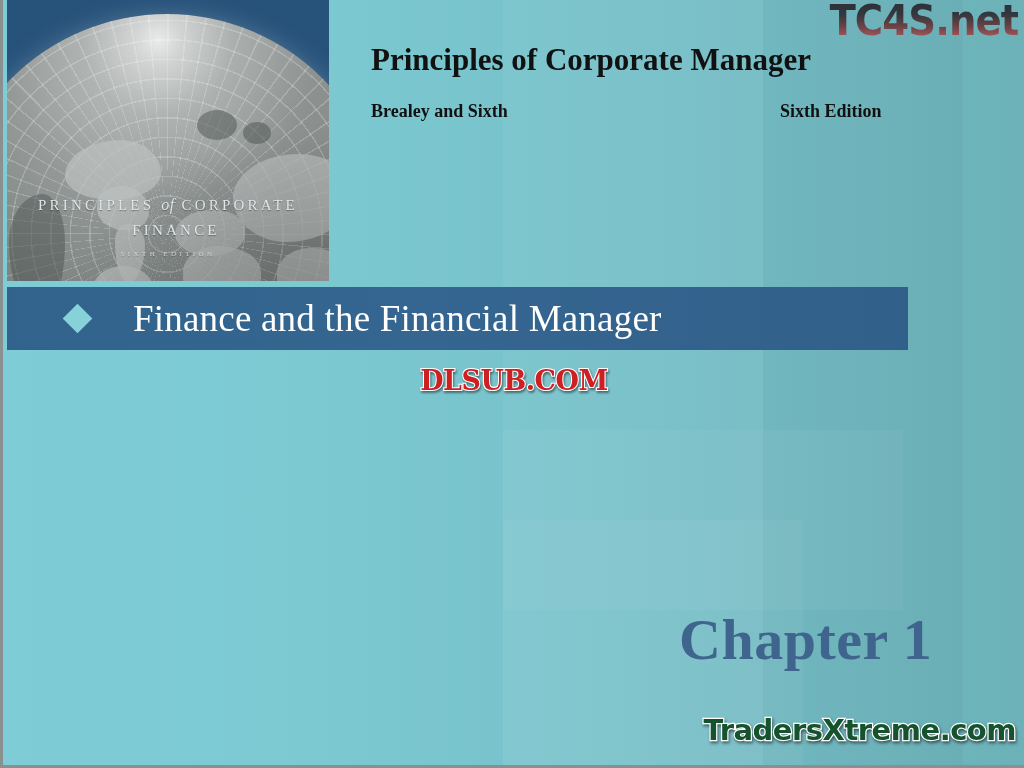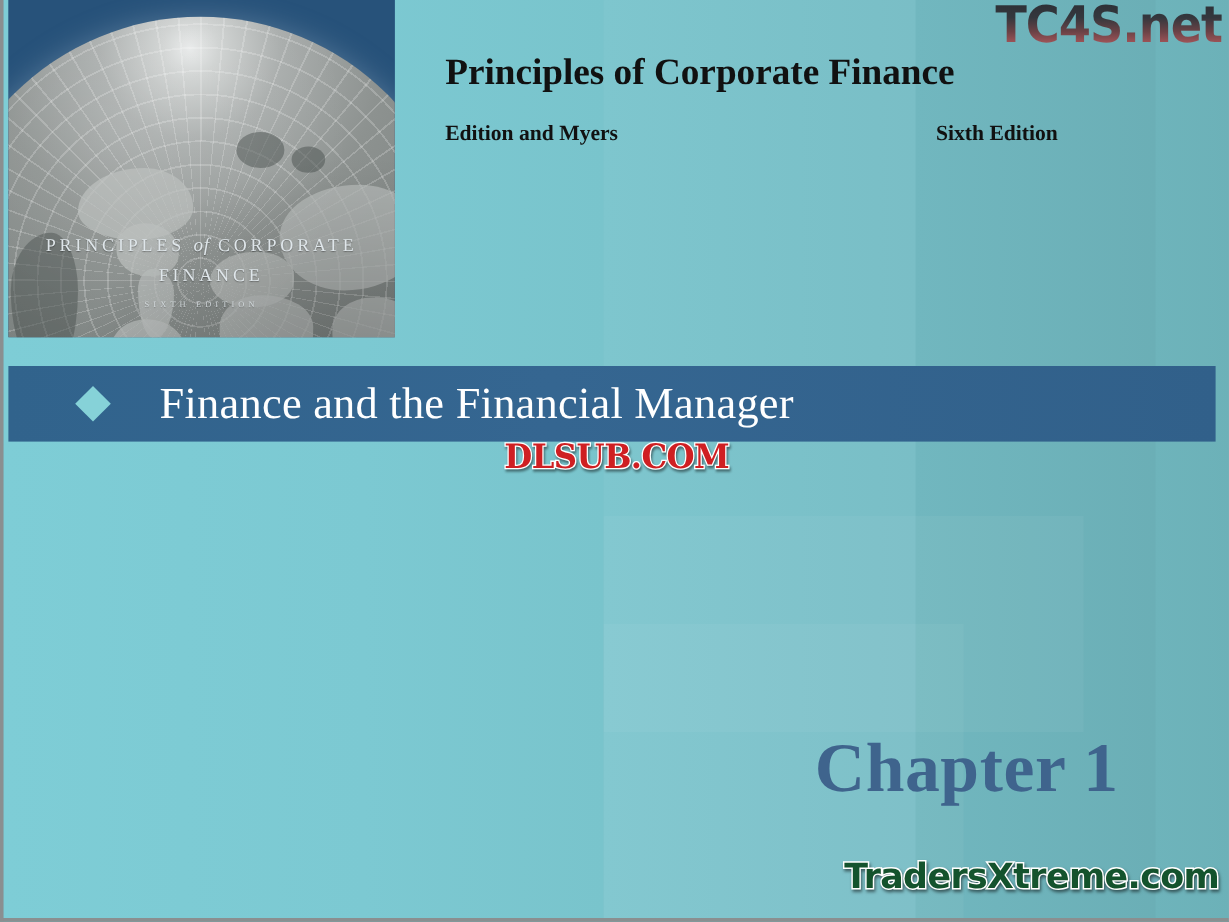--- a/index.html
+++ b/index.html
@@ -167,26 +167,25 @@
     font-weight: bold;
     color: #111111;
     white-space: nowrap;
   }
 
   
   #banner {
     position: absolute;
     left: 4px;
     top: 287px;
-    width: 1006px;
+    width: 901px;
     height: 63px;
     background: linear-gradient(to right, #31638c 0%, #356691 45%, #31608a 100%);
     display: flex;
     align-items: center;
-    margin-top: 18px;
   }
   #banner .bullet {
     width: 21px;
     height: 21px;
     background: #86d2d8;
     transform: rotate(45deg);
     margin-left: 60px;
     flex: 0 0 auto;
   }
   #banner .banner-text {
@@ -298,22 +297,22 @@
       <div class="shade"></div>
     </div>
 
     <div class="cover-text">
       <div class="ct-line1"><span>PRINCIPLES </span><em>of</em><span> CORPORATE</span></div>
       <div class="ct-line2">FINANCE</div>
       <div class="ct-line3">SIXTH EDITION</div>
     </div>
   </div>
 
-  <div id="book-title">Principles of Corporate Finance</div>
-  <div id="authors">Edition and Myers</div>
+  <div id="book-title">Principles of Corporate Manager</div>
+  <div id="authors">Brealey and Sixth</div>
   <div id="edition">Sixth Edition</div>
 
   <div id="banner">
     <div class="bullet"></div>
     <div class="banner-text">Finance and the Financial Manager</div>
   </div>
 
   <div id="chapter">Chapter 1</div>
 
   <div id="wm-tc4s">TC4S.net</div>

